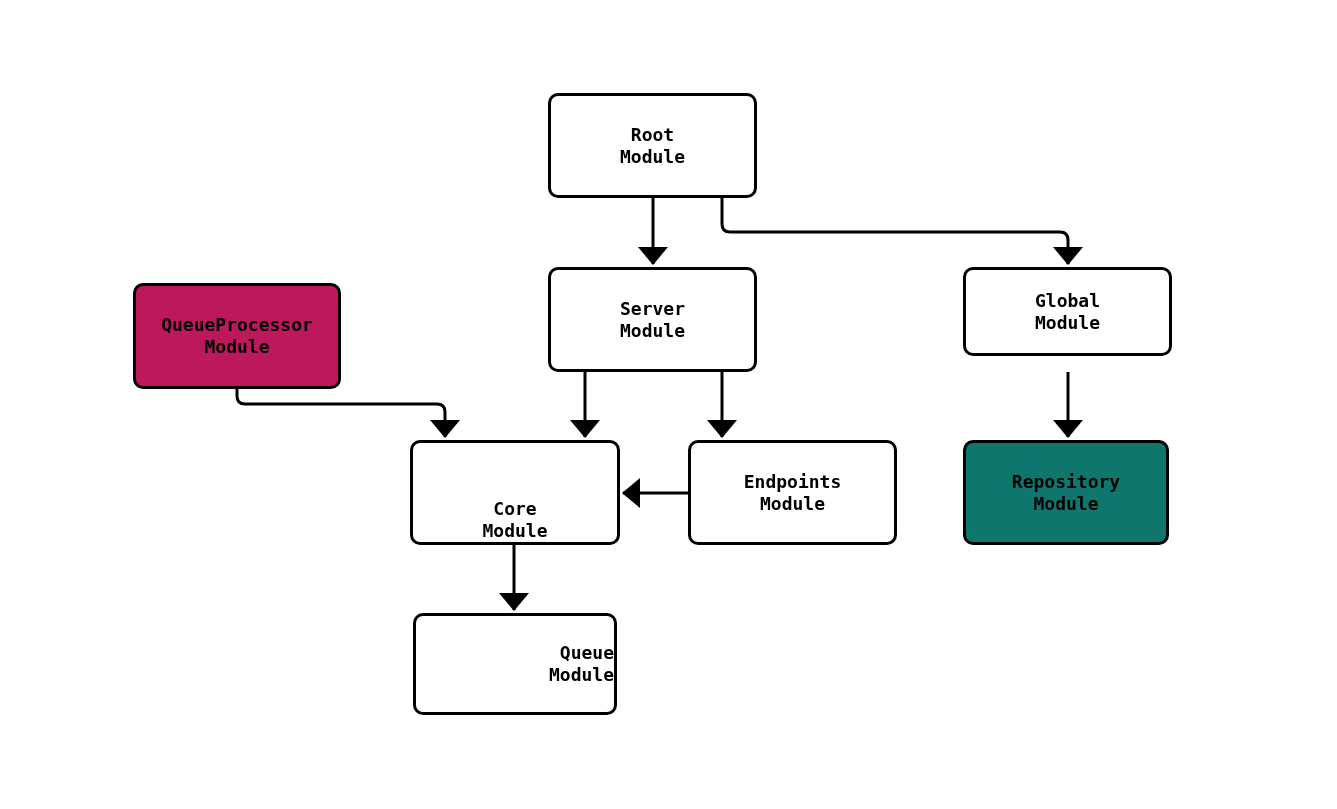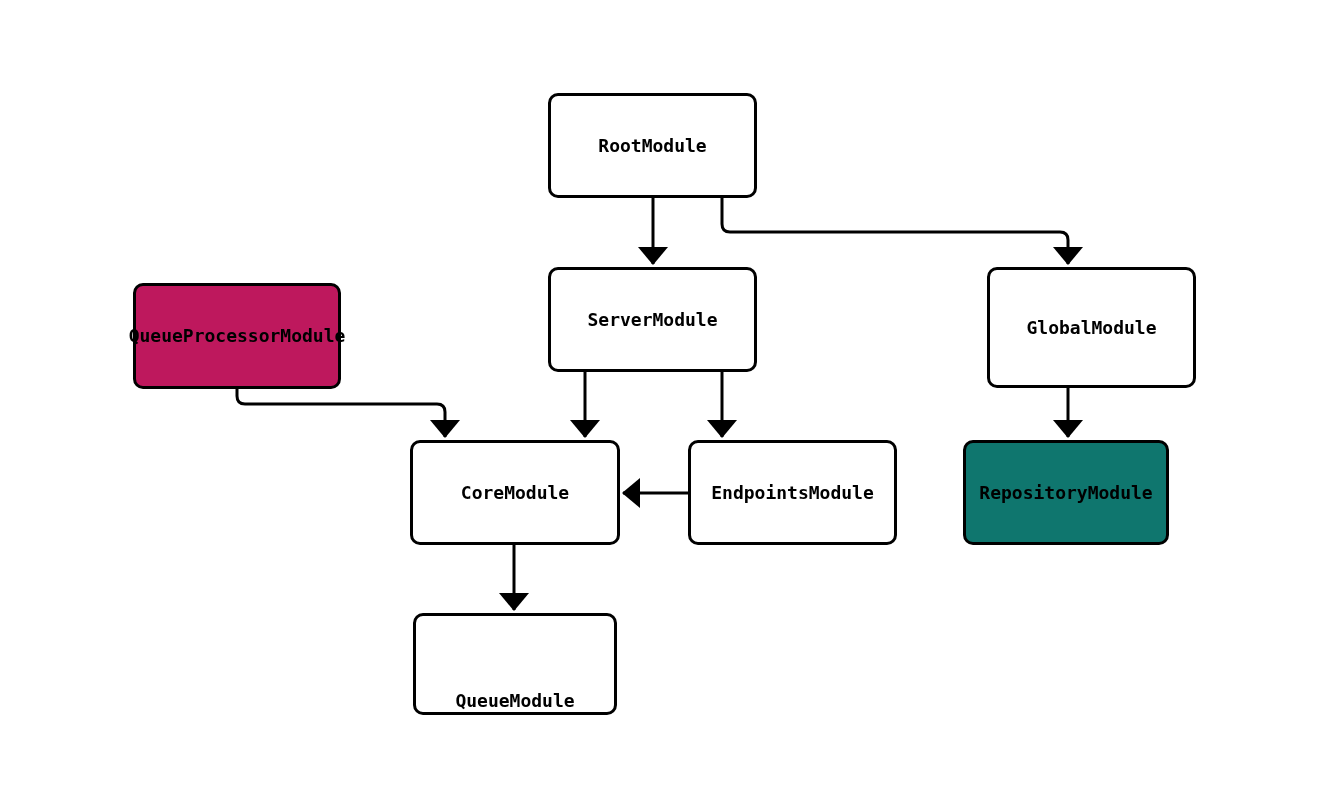--- a/index.html
+++ b/index.html
@@ -22,21 +22,21 @@
     width: 1337px;
     height: 809px;
   }
   .node {
     position: absolute;
     box-sizing: border-box;
     border: 3px solid #b91c1c;
     border-radius: 10px;
     background: #ffffff;
     display: flex;
-    flex-direction: row;
+    flex-direction: column;
     align-items: center;
     justify-content: center;
     text-align: center;
   }
   .node .line {
     display: block;
     font-size: 18px;
     font-weight: 700;
     line-height: 22px;
     color: #000000;
@@ -79,26 +79,26 @@
   <div class="node" style="left: 133px; top: 283px; width: 208px; height: 106px; border-color: rgb(0, 0, 0); background: #be185d; color: rgb(0, 0, 0);">
     <span class="line">QueueProcessor</span>
     <span class="line">Module</span>
   </div>
 
   <div class="node" style="left: 548px; top: 267px; width: 209px; height: 105px; border-color: rgb(0, 0, 0); background: rgb(255, 255, 255); color: rgb(0, 0, 0); align-items: center;">
     <span class="line">Server</span>
     <span class="line">Module</span>
   </div>
 
-  <div class="node" style="left: 963px; top: 267px; width: 209px; height: 121px; border-color: rgb(0, 0, 0); background: rgb(255, 255, 255); color: rgb(0, 0, 0); margin-left: 24px;">
+  <div class="node" style="left: 963px; top: 267px; width: 209px; height: 89px; border-color: rgb(0, 0, 0); background: rgb(255, 255, 255); color: rgb(0, 0, 0);">
     <span class="line">Global</span>
     <span class="line">Module</span>
   </div>
 
-  <div class="node" style="left: 410px; top: 440px; width: 210px; height: 105px; border-color: rgb(0, 0, 0); background: rgb(255, 255, 255); color: rgb(0, 0, 0);">
+  <div class="node" style="left: 410px; top: 440px; width: 210px; height: 105px; border-color: rgb(0, 0, 0); background: rgb(255, 255, 255); color: rgb(0, 0, 0); justify-content: flex-end;">
     <span class="line">Core</span>
     <span class="line">Module</span>
   </div>
 
   <div class="node" style="left: 688px; top: 440px; width: 209px; height: 105px; border-color: rgb(0, 0, 0); background: rgb(255, 255, 255); color: rgb(0, 0, 0);">
     <span class="line">Endpoints</span>
     <span class="line">Module</span>
   </div>
 
   <div class="node" style="left: 963px; top: 440px; width: 206px; height: 105px; border-color: rgb(0, 0, 0); background: #0f766e; color: rgb(0, 0, 0);">

